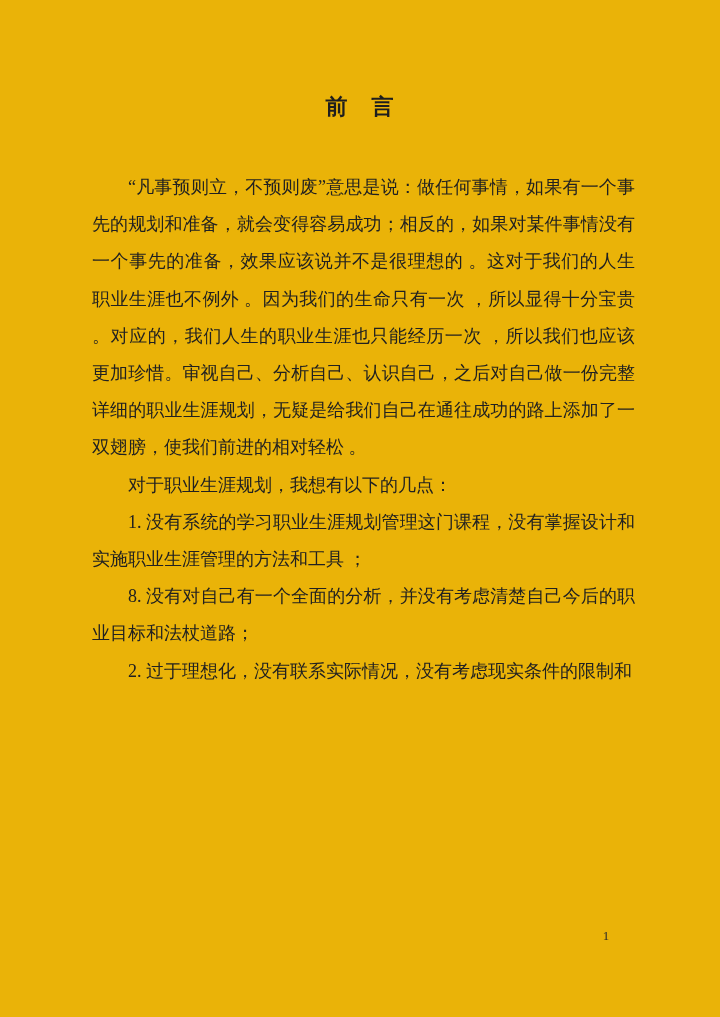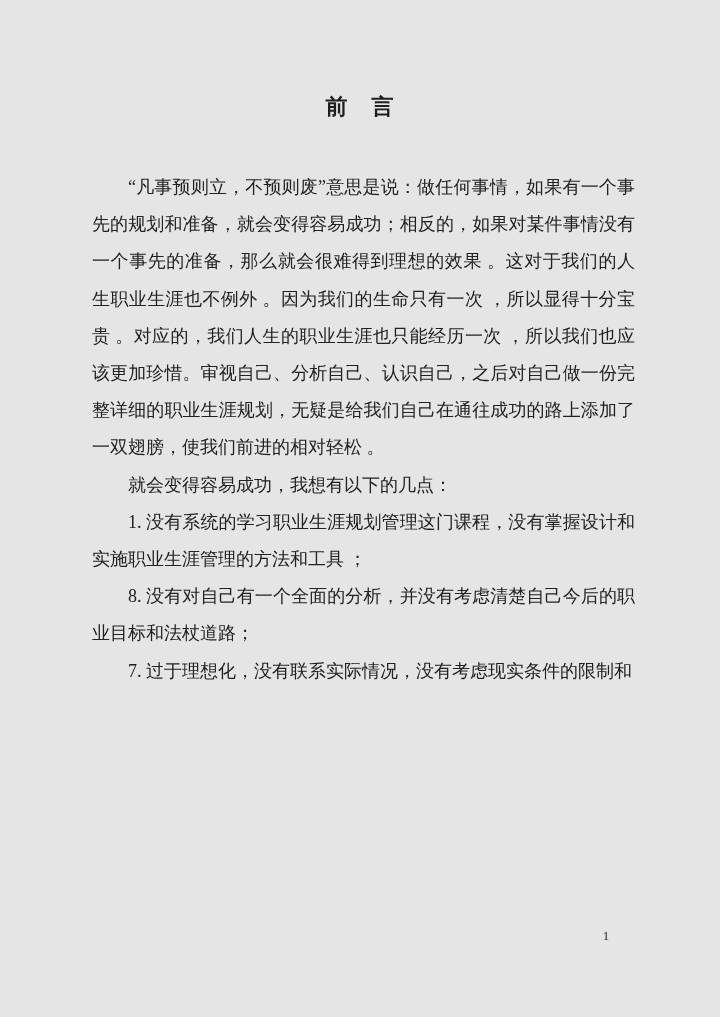--- a/index.html
+++ b/index.html
@@ -4,21 +4,21 @@
 <style>
   html, body {
     margin: 0;
     padding: 0;
     background: #ffffff;
   }
   .page {
     position: relative;
     width: 720px;
     height: 1017px;
-    background: #e5e5e5;
+    background: #eab308;
     overflow: hidden;
     font-family: "Liberation Serif", "DejaVu Serif", serif;
     color: #212121;
   }
   .doc-title {
     position: absolute;
     top: 93px;
     left: 0;
     right: 0;
     margin: 0;
@@ -57,22 +57,22 @@
   }
 </style>
 </head>
 <body>
 
 <div class="page">
 
   <h1 class="doc-title">前　言</h1>
 
   <div class="doc-body">
-    <p>“凡事预则立，不预则废”意思是说：做任何事情，如果有一个事先的规划和准备，就会变得容易成功；相反的，如果对某件事情没有一个事先的准备，那么就会很难得到理想的效果 。这对于我们的人生职业生涯也不例外 。因为我们的生命只有一次 ，所以显得十分宝贵 。对应的，我们人生的职业生涯也只能经历一次 ，所以我们也应该更加珍惜。审视自己、分析自己、认识自己，之后对自己做一份完整详细的职业生涯规划，无疑是给我们自己在通往成功的路上添加了一双翅膀，使我们前进的相对轻松 。</p>
-    <p>就会变得容易成功，我想有以下的几点：</p>
+    <p>“凡事预则立，不预则废”意思是说：做任何事情，如果有一个事先的规划和准备，就会变得容易成功；相反的，如果对某件事情没有一个事先的准备，效果应该说并不是很理想的 。这对于我们的人生职业生涯也不例外 。因为我们的生命只有一次 ，所以显得十分宝贵 。对应的，我们人生的职业生涯也只能经历一次 ，所以我们也应该更加珍惜。审视自己、分析自己、认识自己，之后对自己做一份完整详细的职业生涯规划，无疑是给我们自己在通往成功的路上添加了一双翅膀，使我们前进的相对轻松 。</p>
+    <p>对于职业生涯规划，我想有以下的几点：</p>
     <p>1. 没有系统的学习职业生涯规划管理这门课程，没有掌握设计和实施职业生涯管理的方法和工具 ；</p>
     <p>8. 没有对自己有一个全面的分析，并没有考虑清楚自己今后的职业目标和法杖道路；</p>
-    <p>7. 过于理想化，没有联系实际情况，没有考虑现实条件的限制和</p>
+    <p>2. 过于理想化，没有联系实际情况，没有考虑现实条件的限制和</p>
   </div>
 
   <div class="page-number">1</div>
 
 </div>
 
 </body></html>

